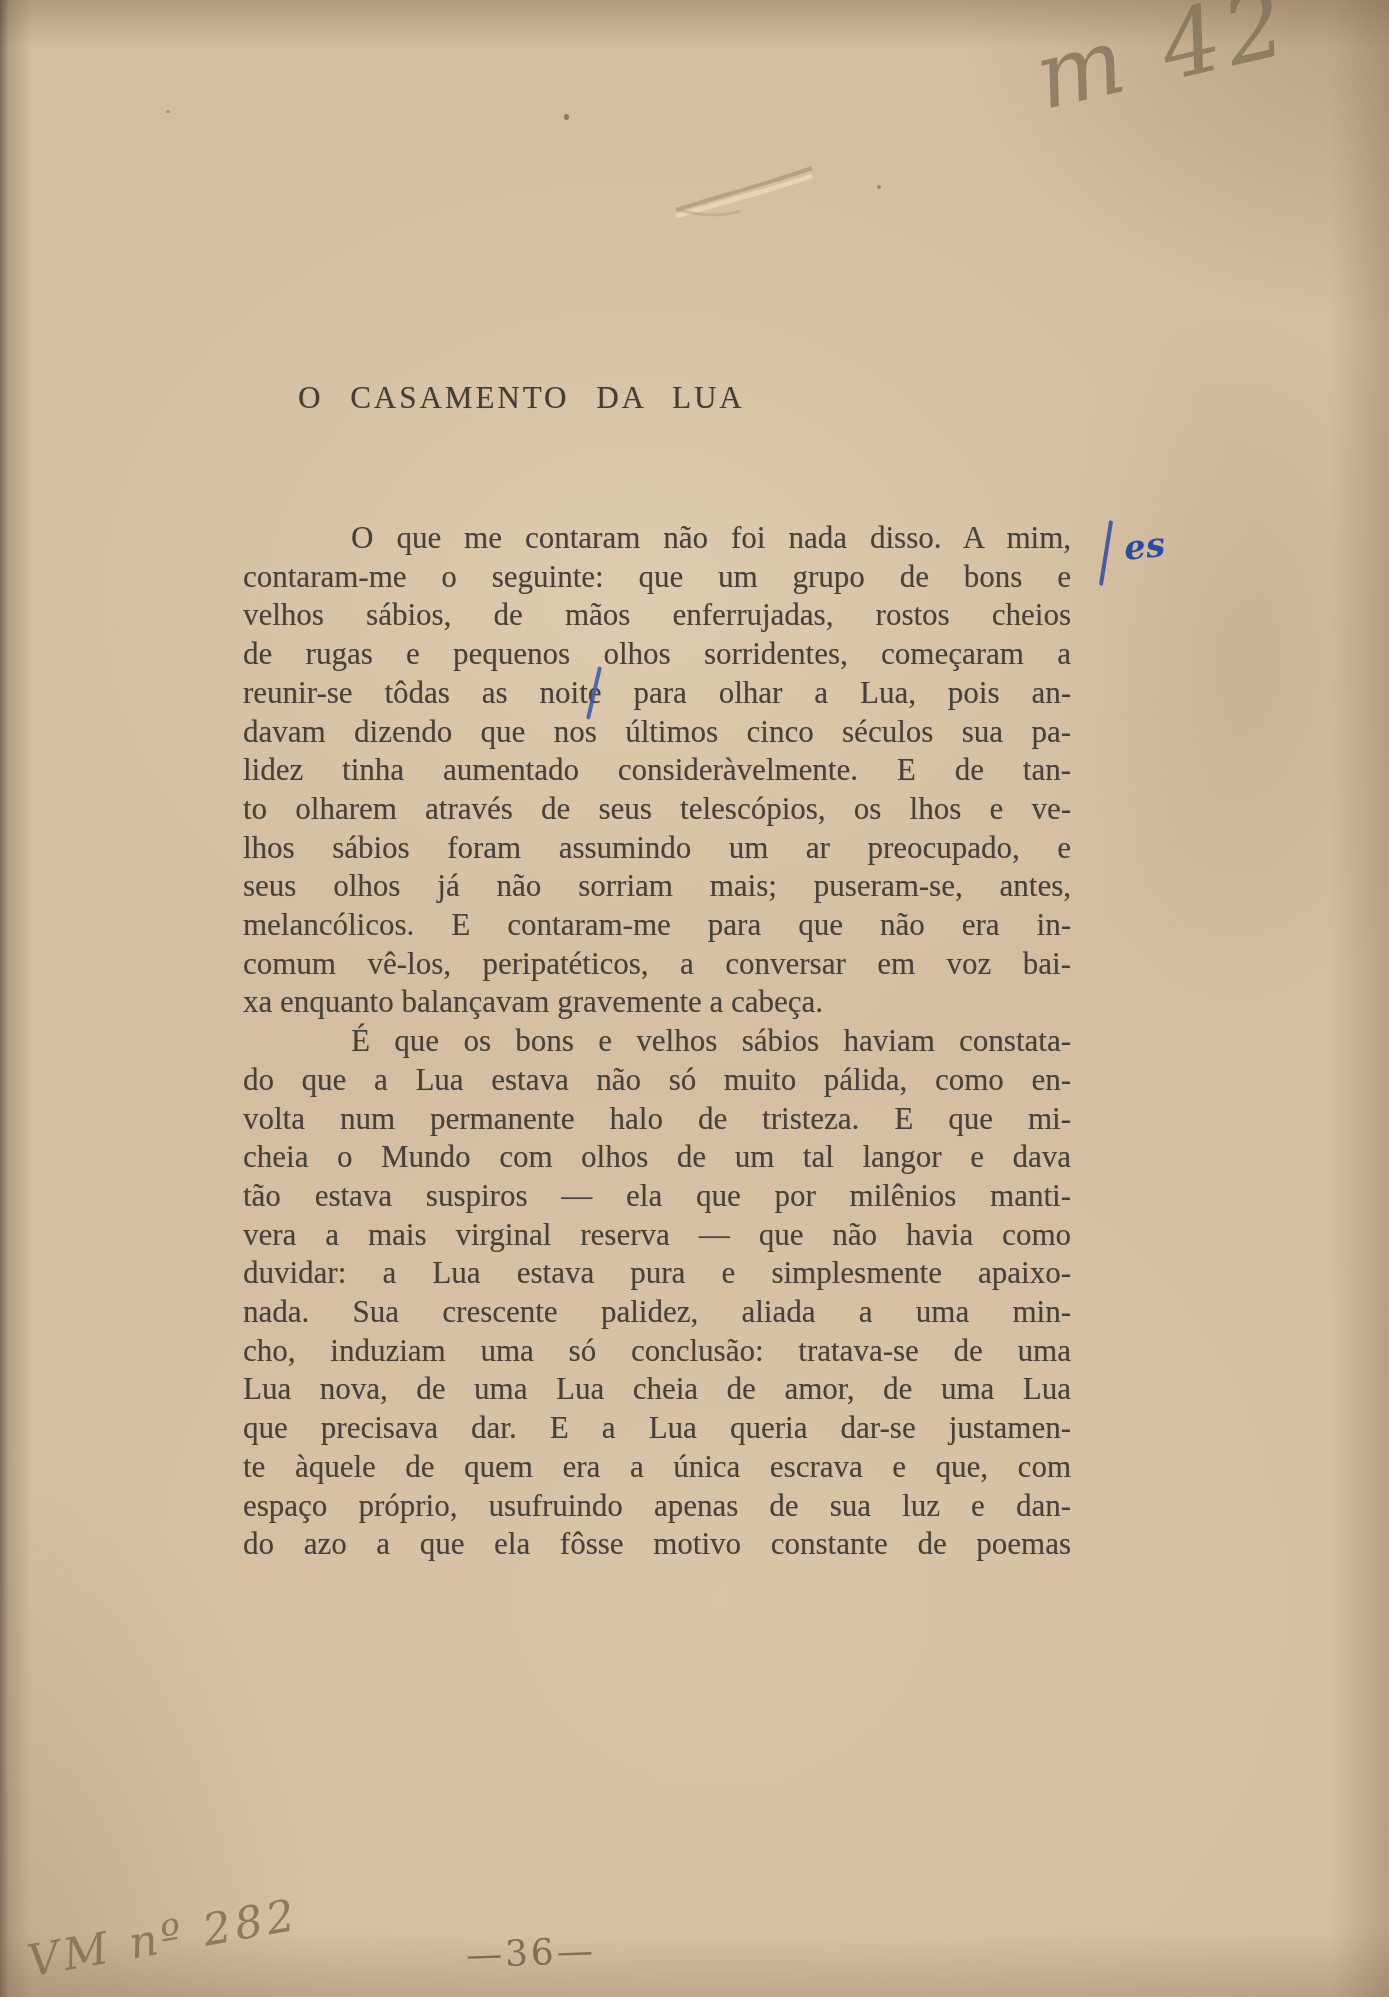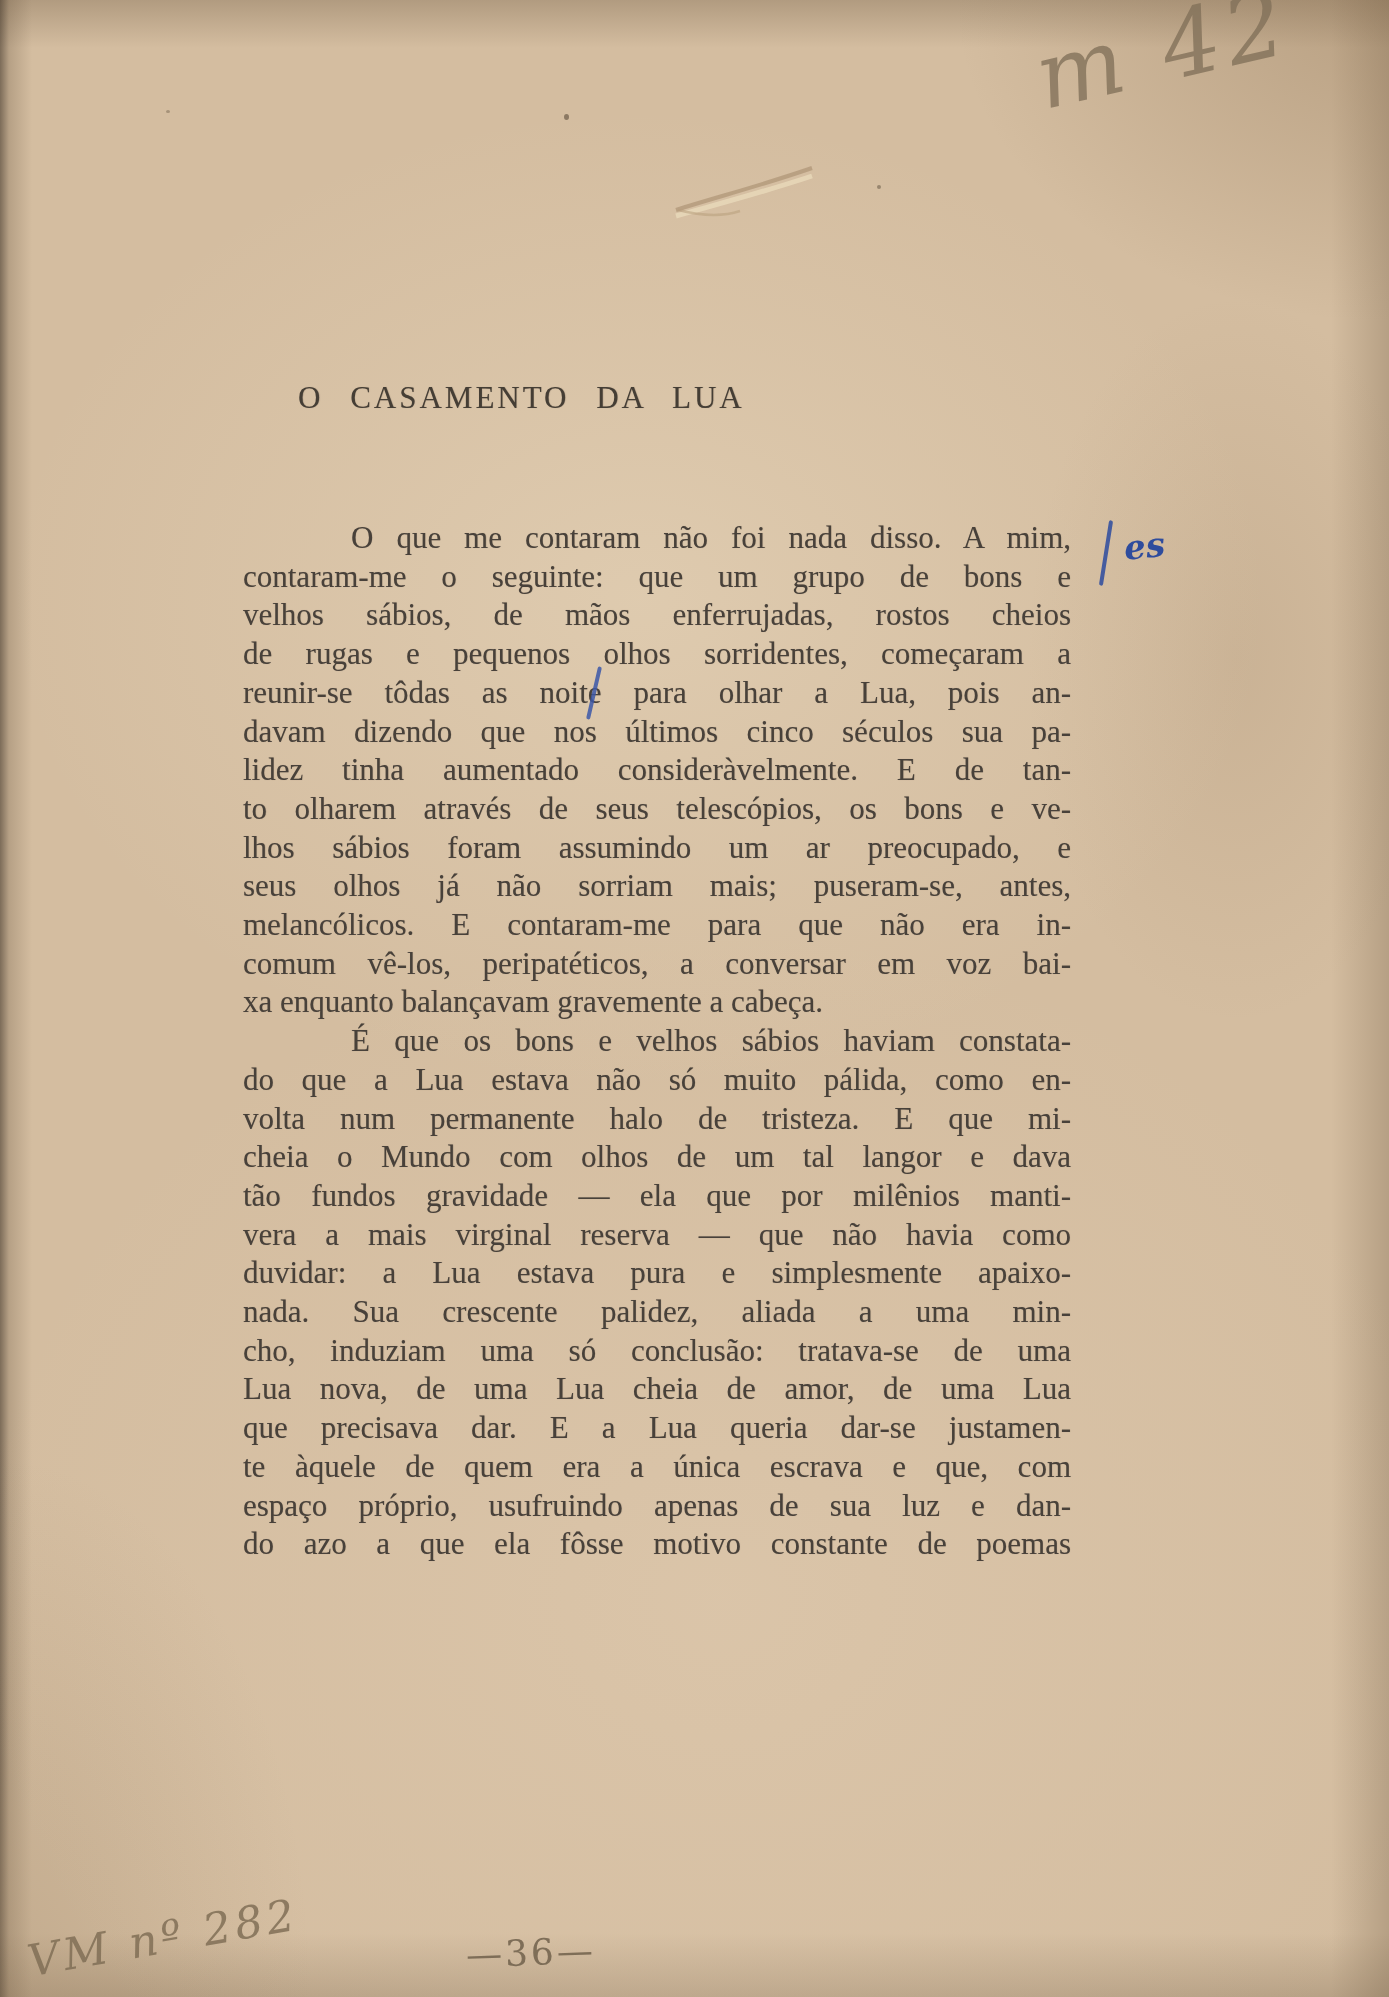--- a/index.html
+++ b/index.html
@@ -167,34 +167,34 @@
   <div class="body-text">
 
     <div class="paragraph">
       <div class="line indent">O que me contaram não foi nada disso. A mim,</div>
       <div class="line">contaram-me o seguinte: que um grupo de bons e</div>
       <div class="line">velhos sábios, de mãos enferrujadas, rostos cheios</div>
       <div class="line">de rugas e pequenos olhos sorridentes, começaram a</div>
       <div class="line"><span>reunir-se tôdas as noit</span><span class="struck">e</span> <span>para olhar a Lua, pois an-</span></div>
       <div class="line">davam dizendo que nos últimos cinco séculos sua pa-</div>
       <div class="line">lidez tinha aumentado consideràvelmente. E de tan-</div>
-      <div class="line">to olharem através de seus telescópios, os bons e ve-</div>
+      <div class="line">to olharem através de seus telescópios, os lhos e ve-</div>
       <div class="line">lhos sábios foram assumindo um ar preocupado, e</div>
       <div class="line">seus olhos já não sorriam mais; puseram-se, antes,</div>
       <div class="line">melancólicos. E contaram-me para que não era in-</div>
       <div class="line">comum vê-los, peripatéticos, a conversar em voz bai-</div>
       <div class="line last">xa enquanto balançavam gravemente a cabeça.</div>
     </div>
 
     <div class="paragraph">
       <div class="line indent">É que os bons e velhos sábios haviam constata-</div>
       <div class="line">do que a Lua estava não só muito pálida, como en-</div>
       <div class="line">volta num permanente halo de tristeza. E que mi-</div>
       <div class="line">cheia o Mundo com olhos de um tal langor e dava</div>
-      <div class="line">tão fundos gravidade — ela que por milênios manti-</div>
+      <div class="line">tão estava suspiros — ela que por milênios manti-</div>
       <div class="line">vera a mais virginal reserva — que não havia como</div>
       <div class="line">duvidar: a Lua estava pura e simplesmente apaixo-</div>
       <div class="line">nada. Sua crescente palidez, aliada a uma min-</div>
       <div class="line">cho, induziam uma só conclusão: tratava-se de uma</div>
       <div class="line">Lua nova, de uma Lua cheia de amor, de uma Lua</div>
       <div class="line">que precisava dar. E a Lua queria dar-se justamen-</div>
       <div class="line">te àquele de quem era a única escrava e que, com</div>
       <div class="line">espaço próprio, usufruindo apenas de sua luz e dan-</div>
       <div class="line">do azo a que ela fôsse motivo constante de poemas</div>
     </div>

